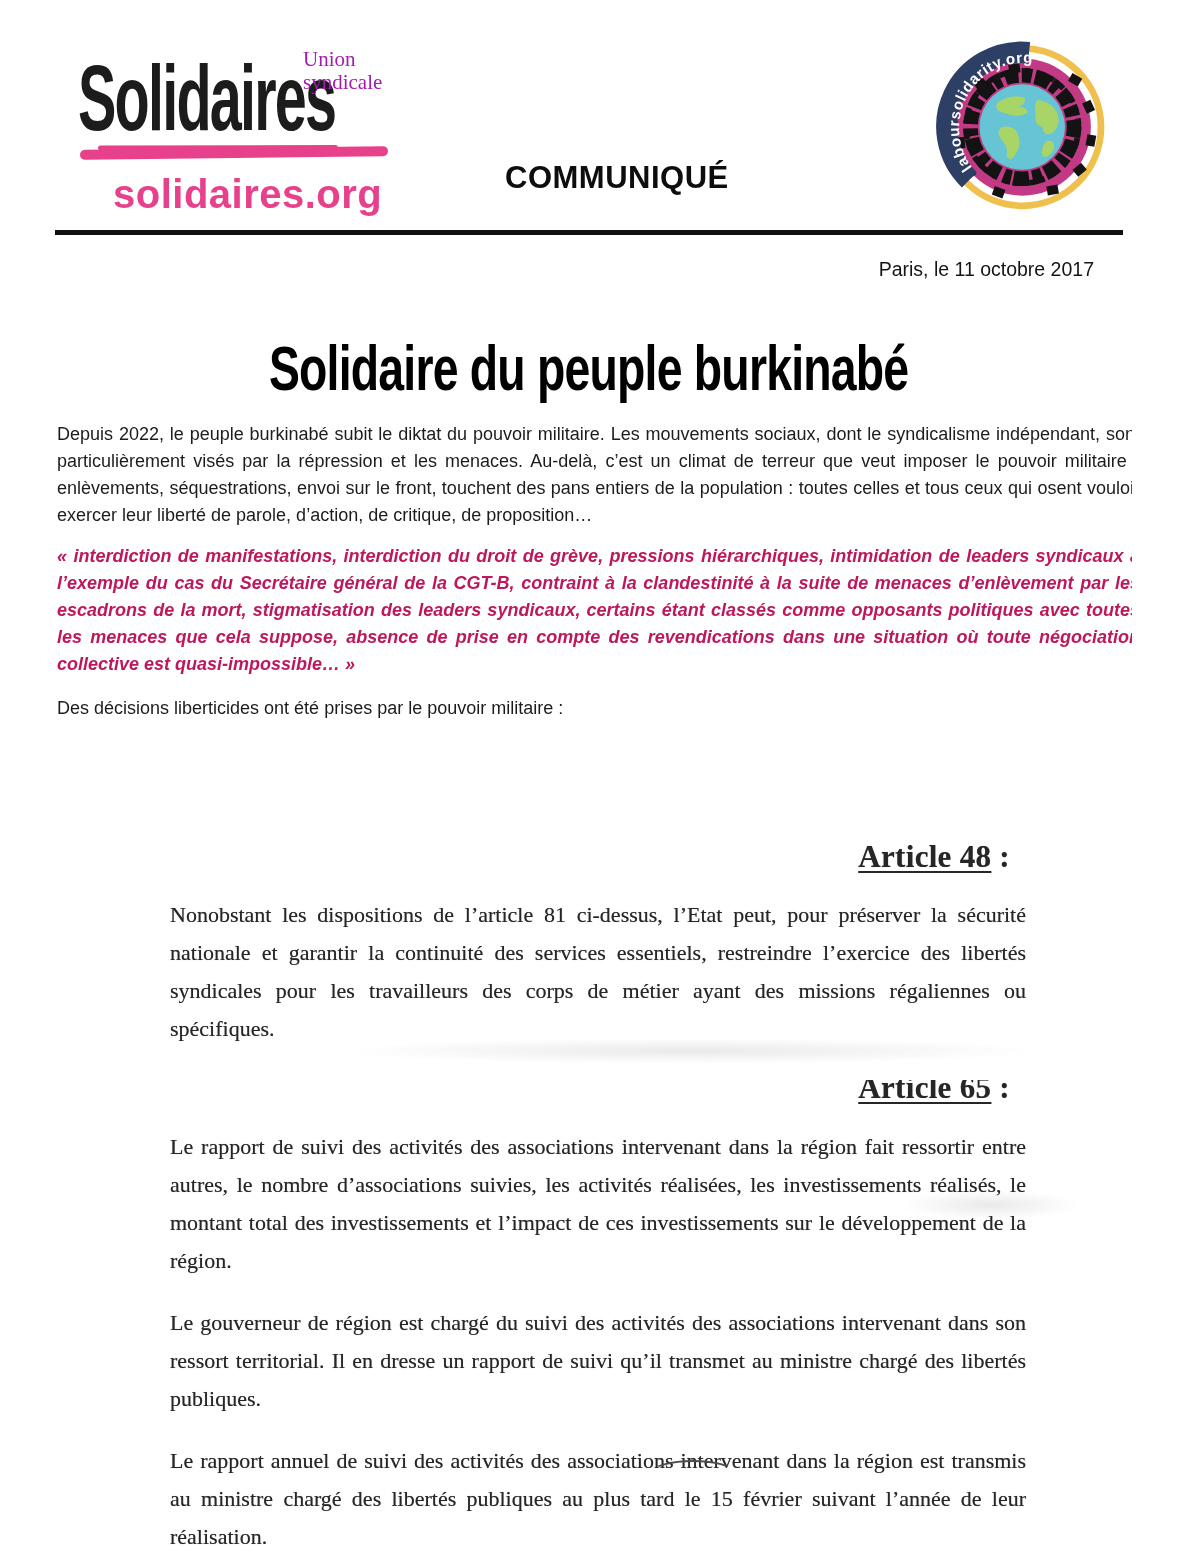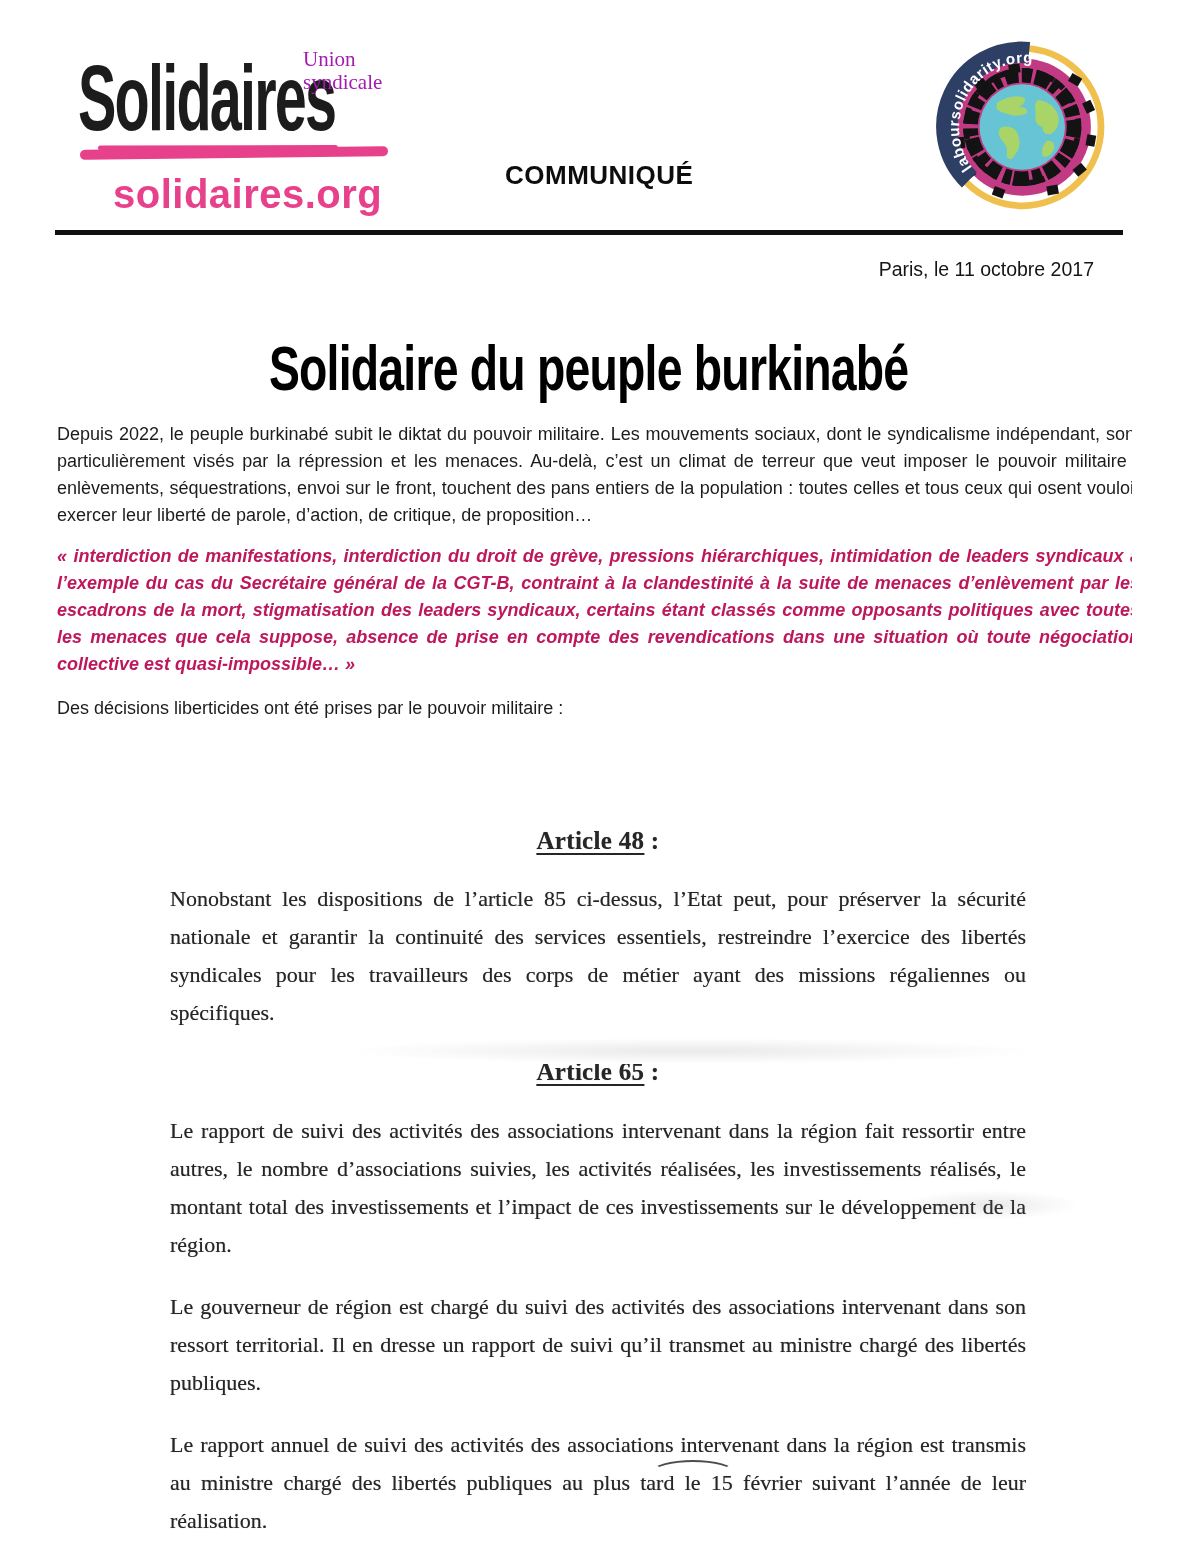--- a/index.html
+++ b/index.html
@@ -34,21 +34,21 @@
     content:"";position:absolute;left:18px;top:-3px;width:240px;height:5px;
     background:#e7418c;border-radius:4px;transform:rotate(0.6deg);
   }
   .brand-site{
     position:absolute;left:113px;top:172px;
     font-size:40px;font-weight:800;letter-spacing:0.5px;
     color:#e7418c;
   }
   .doc-type{
     position:absolute;left:505px;top:160px;
-    font-size:26px;font-weight:800;letter-spacing:0.5px;color:#0d0d0d;
+    font-size:31px;font-weight:800;letter-spacing:0.5px;color:#0d0d0d;
   }
   .badge{position:absolute;left:930px;top:30px;width:180px;height:185px;}
 
   .rule{
     position:absolute;left:55px;top:230px;width:1068px;height:5px;background:#101010;
   }
   .dateline{
     position:absolute;right:38px;top:258px;
     font-size:19.5px;color:#151515;
   }
@@ -76,22 +76,22 @@
 
   
   .scan{
     position:absolute;left:170px;top:826px;width:856px;
     font-family:"Liberation Serif",serif;
     font-size:22px;line-height:38px;text-align:justify;
     color:#262626;
     text-shadow:0 0 0.7px rgba(40,40,40,0.55);
   }
   .scan h3{
-    margin:0;font-size:25px;font-weight:bold;letter-spacing:0.3px;
-    line-height:30px;text-align:center;
+    margin:16px;font-size:31px;font-weight:bold;letter-spacing:0.3px;
+    line-height:30px;text-align:right;
   }
   .scan h3 .u{text-decoration:underline;text-underline-offset:4px;text-decoration-thickness:2px;}
   .scan p{margin:24px 0 0 0;}
   .scan .gap{height:32px;}
   .clip-head{height:24px;overflow:hidden;}
   .clip-head h3{margin-top:-7px;}
 
   .smudge{
     position:absolute;background:radial-gradient(ellipse at center, rgba(120,120,120,0.16), rgba(120,120,120,0) 70%);
     pointer-events:none;
@@ -169,21 +169,21 @@
   </div>
 
   <div class="copy">
     <p class="p1">Depuis 2022, le peuple burkinabé subit le diktat du pouvoir militaire. Les mouvements sociaux, dont le syndicalisme indépendant, sont particulièrement visés par la répression et les menaces. Au-delà, c’est un climat de terreur que veut imposer le pouvoir militaire : enlèvements, séquestrations, envoi sur le front, touchent des pans entiers de la population : toutes celles et tous ceux qui osent vouloir exercer leur liberté de parole, d’action, de critique, de proposition…</p>
     <p class="quote">« interdiction de manifestations, interdiction du droit de grève, pressions hiérarchiques, intimidation de leaders syndicaux à l’exemple du cas du Secrétaire général de la CGT-B, contraint à la clandestinité à la suite de menaces d’enlèvement par les escadrons de la mort, stigmatisation des leaders syndicaux, certains étant classés comme opposants politiques avec toutes les menaces que cela suppose, absence de prise en compte des revendications dans une situation où toute négociation collective est quasi-impossible… »</p>
     <p class="p3">Des décisions liberticides ont été prises par le pouvoir militaire :</p>
   </div>
 
   <div class="scan">
     <h3><span class="u">Article 48</span><span> :</span></h3>
-    <p>Nonobstant les dispositions de l’article 85 ci-dessus, l’Etat peut, pour préserver la sécurité nationale et garantir la continuité des services essentiels, restreindre l’exercice des libertés syndicales pour les travailleurs des corps de métier ayant des missions régaliennes ou spécifiques.</p>
+    <p>Nonobstant les dispositions de l’article 81 ci-dessus, l’Etat peut, pour préserver la sécurité nationale et garantir la continuité des services essentiels, restreindre l’exercice des libertés syndicales pour les travailleurs des corps de métier ayant des missions régaliennes ou spécifiques.</p>
 
     <div class="gap"></div>
     <div class="clip-head">
       <h3><span class="u">Article 65</span><span> :</span></h3>
     </div>
 
     <p>Le rapport de suivi des activités des associations intervenant dans la région fait ressortir entre autres, le nombre d’associations suivies, les activités réalisées, les investissements réalisés, le montant total des investissements et l’impact de ces investissements sur le développement de la région.</p>
     <p>Le gouverneur de région est chargé du suivi des activités des associations intervenant dans son ressort territorial. Il en dresse un rapport de suivi qu’il transmet au ministre chargé des libertés publiques.</p>
     <p>Le rapport annuel de suivi des activités des associations intervenant dans la région est transmis au ministre chargé des libertés publiques au plus tard le 15 février suivant l’année de leur réalisation.</p>
   </div>

